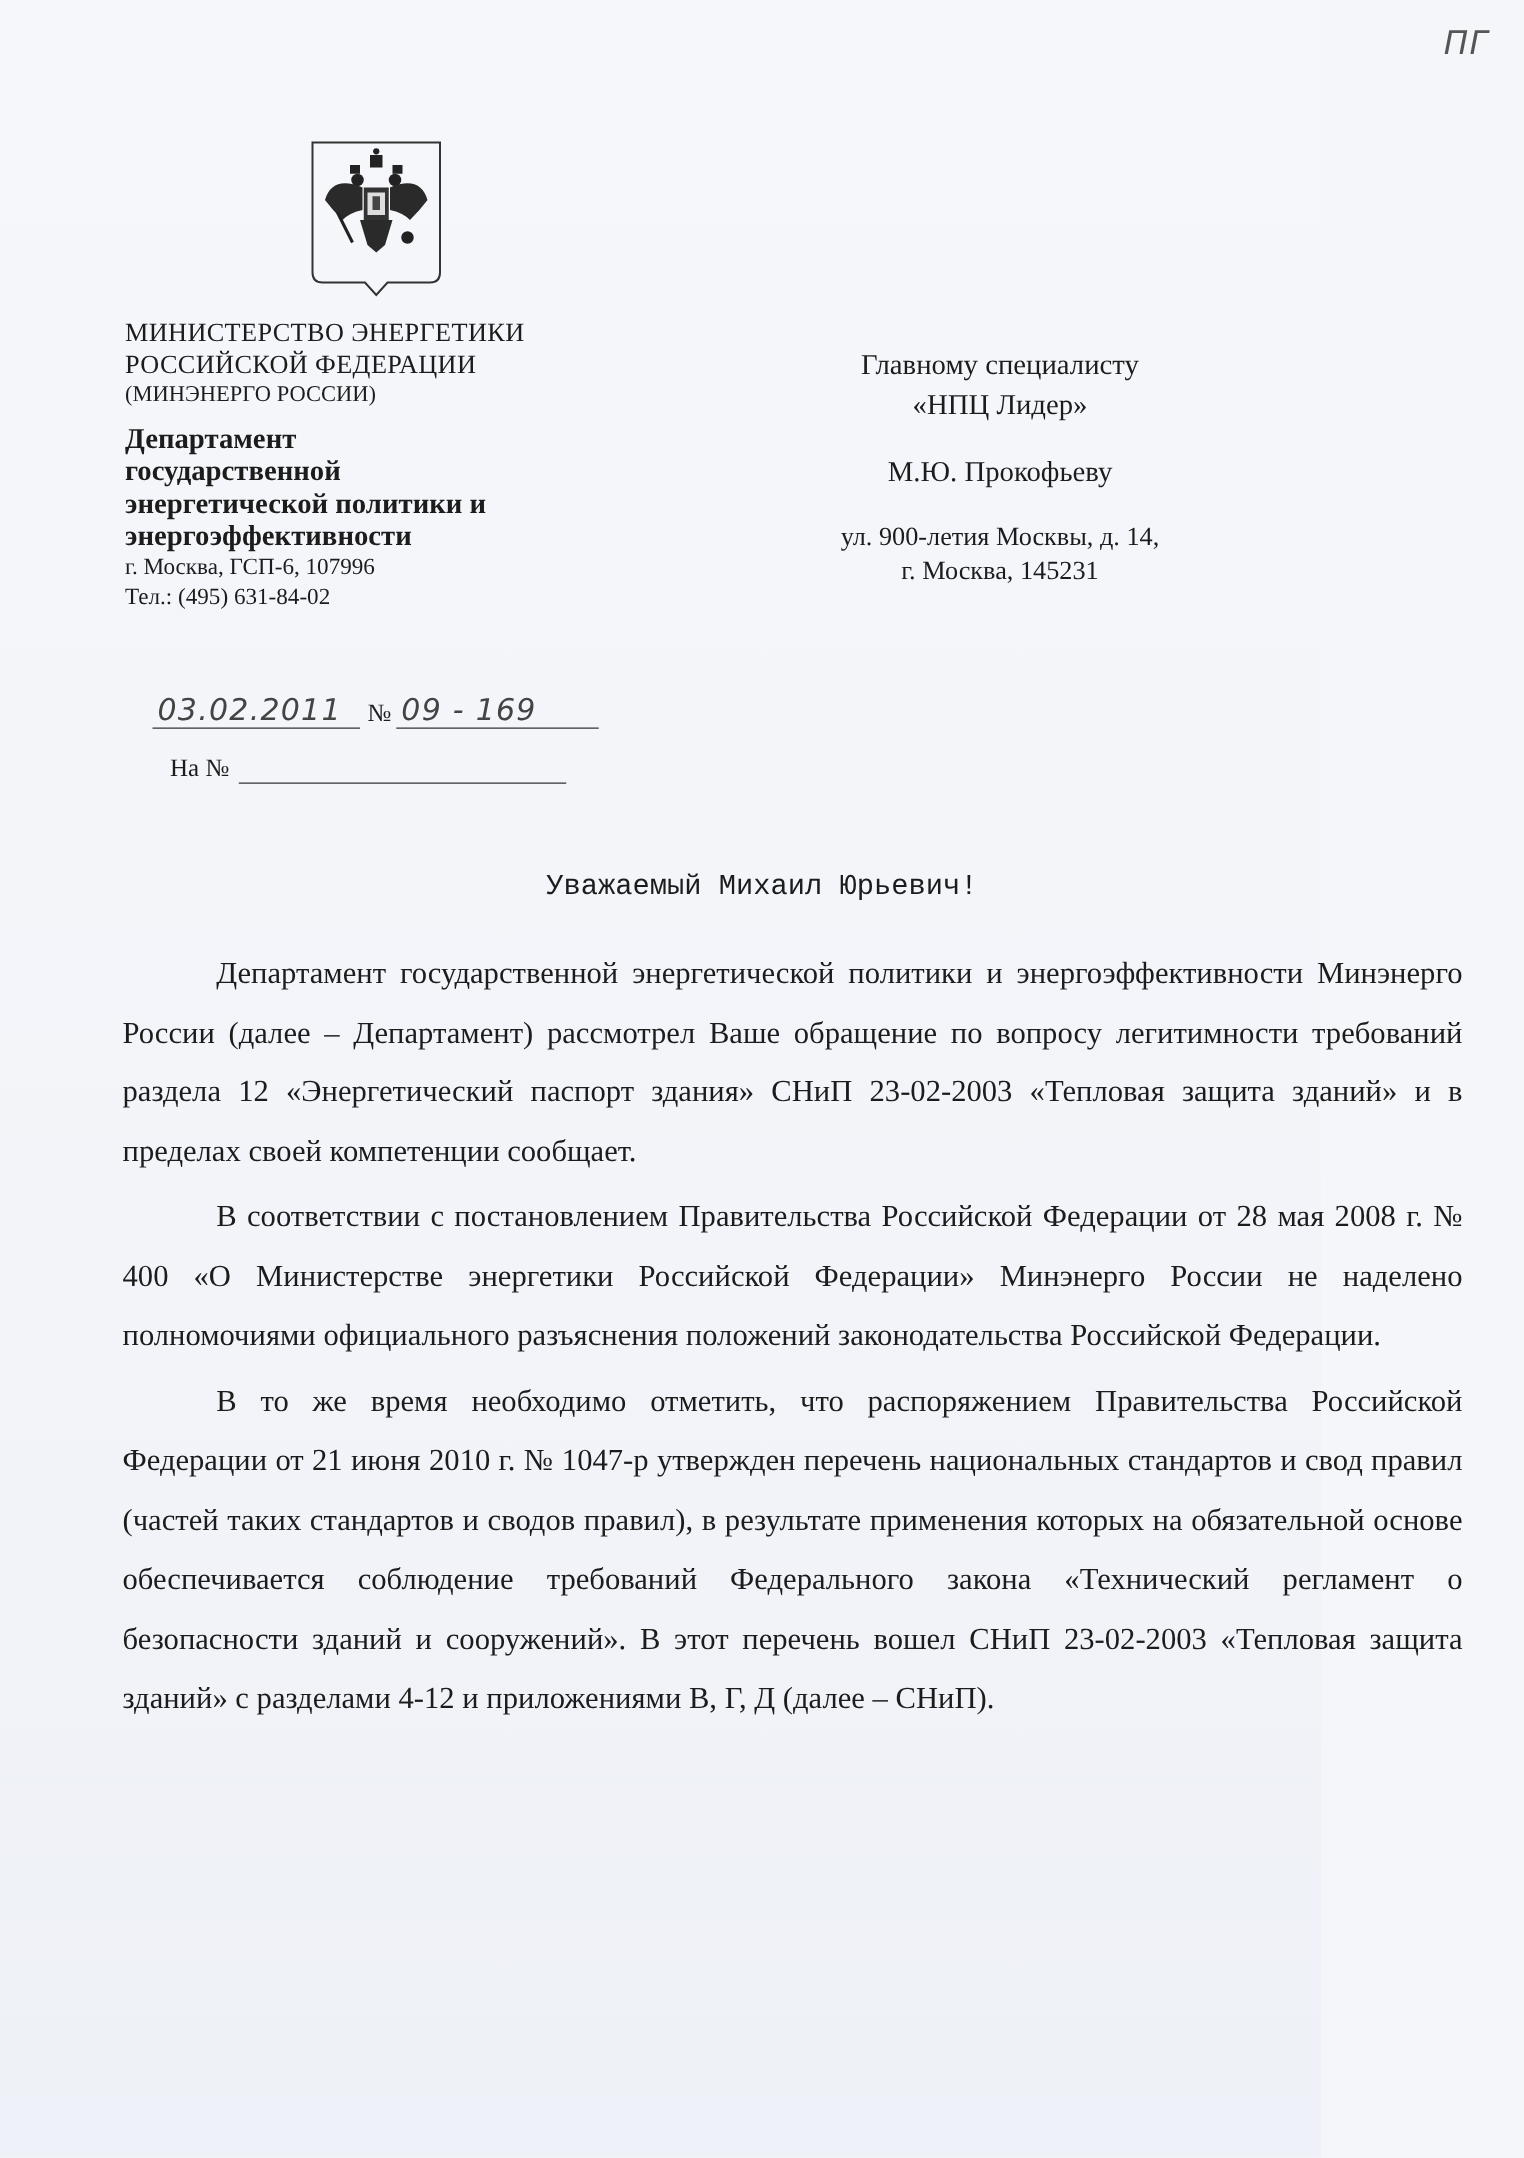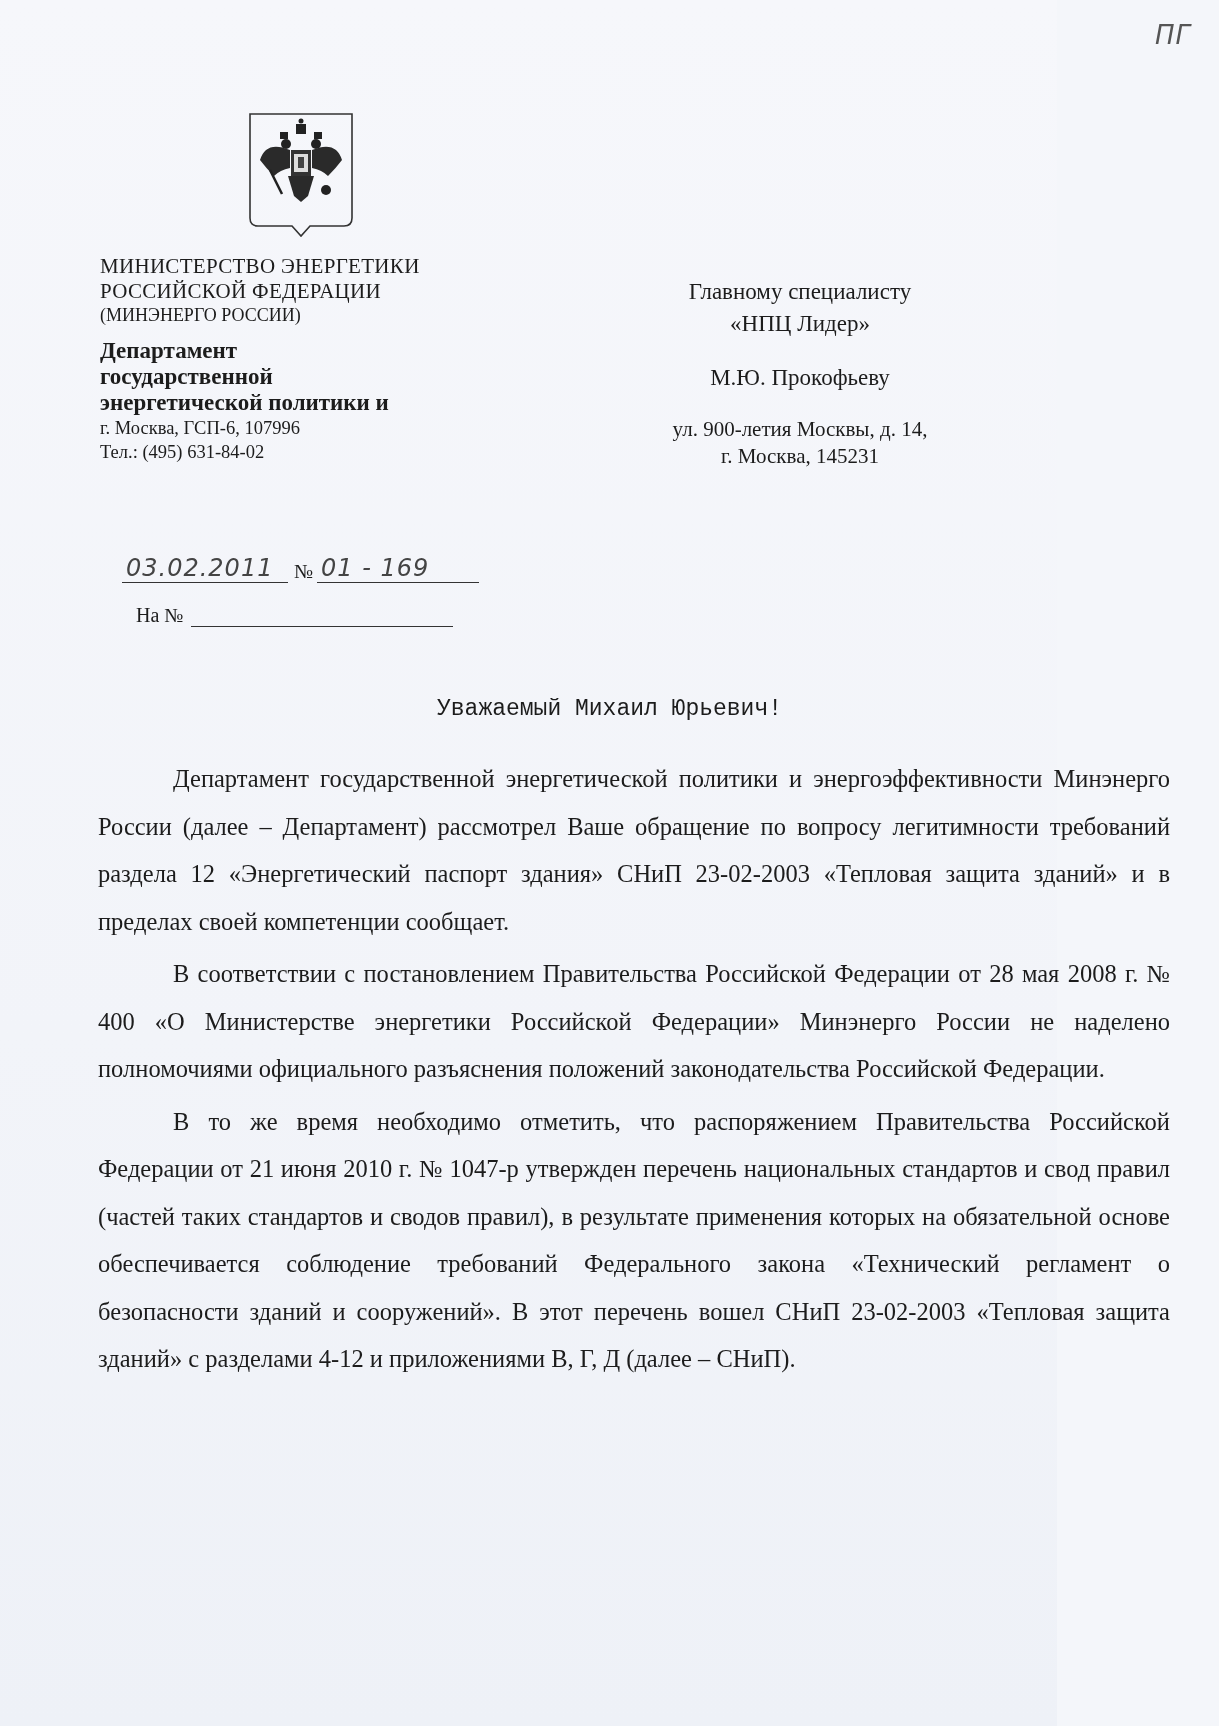--- a/index.html
+++ b/index.html
@@ -99,32 +99,33 @@
   </svg>
 
   <div class="header-left">
     <div class="ministry-line">МИНИСТЕРСТВО ЭНЕРГЕТИКИ</div>
     <div class="ministry-line">РОССИЙСКОЙ ФЕДЕРАЦИИ</div>
     <div class="ministry-short">(МИНЭНЕРГО РОССИИ)</div>
     <div class="dept-block">
       <div class="dept-line">Департамент</div>
       <div class="dept-line">государственной</div>
       <div class="dept-line">энергетической политики и</div>
+      <div class="dept-line">энергоэффективности</div>
     </div>
     <div class="addr-line">г. Москва, ГСП-6, 107996</div>
     <div class="addr-line">Тел.: (495) 631-84-02</div>
   </div>
 
   <div class="regline">
     <span class="blank date-blank">
       <span class="hand">03.02.2011</span>
     </span>
     <span class="no-sign">№</span>
     <span class="blank num-blank">
-      <span class="hand">01 - 169</span>
+      <span class="hand">09 - 169</span>
     </span>
   </div>
 
   <div class="ref-line">
     <span>На №</span>
     <span class="blank ref-blank" style="margin-left:8px;"></span>
   </div>
 
   <div class="recipient">
     <div>Главному специалисту</div>

